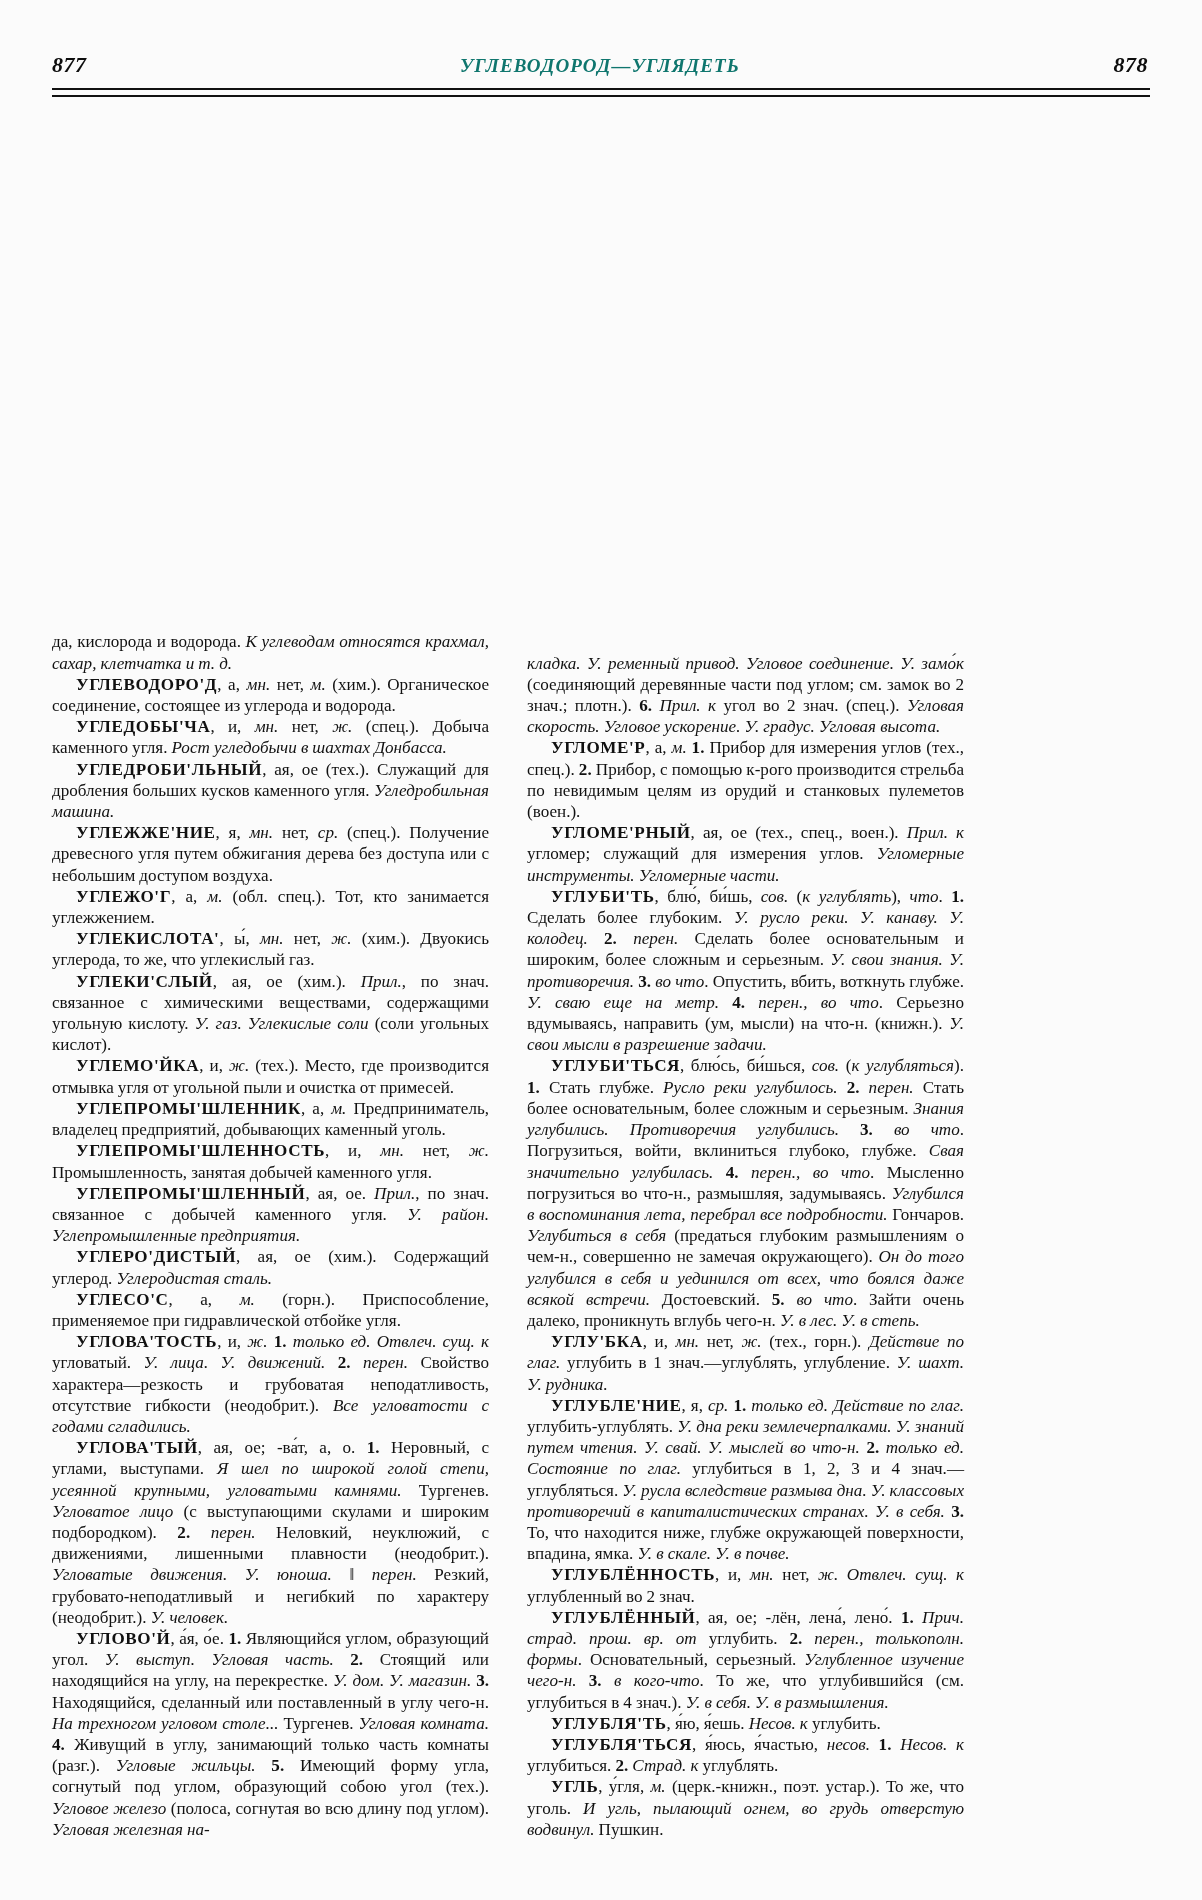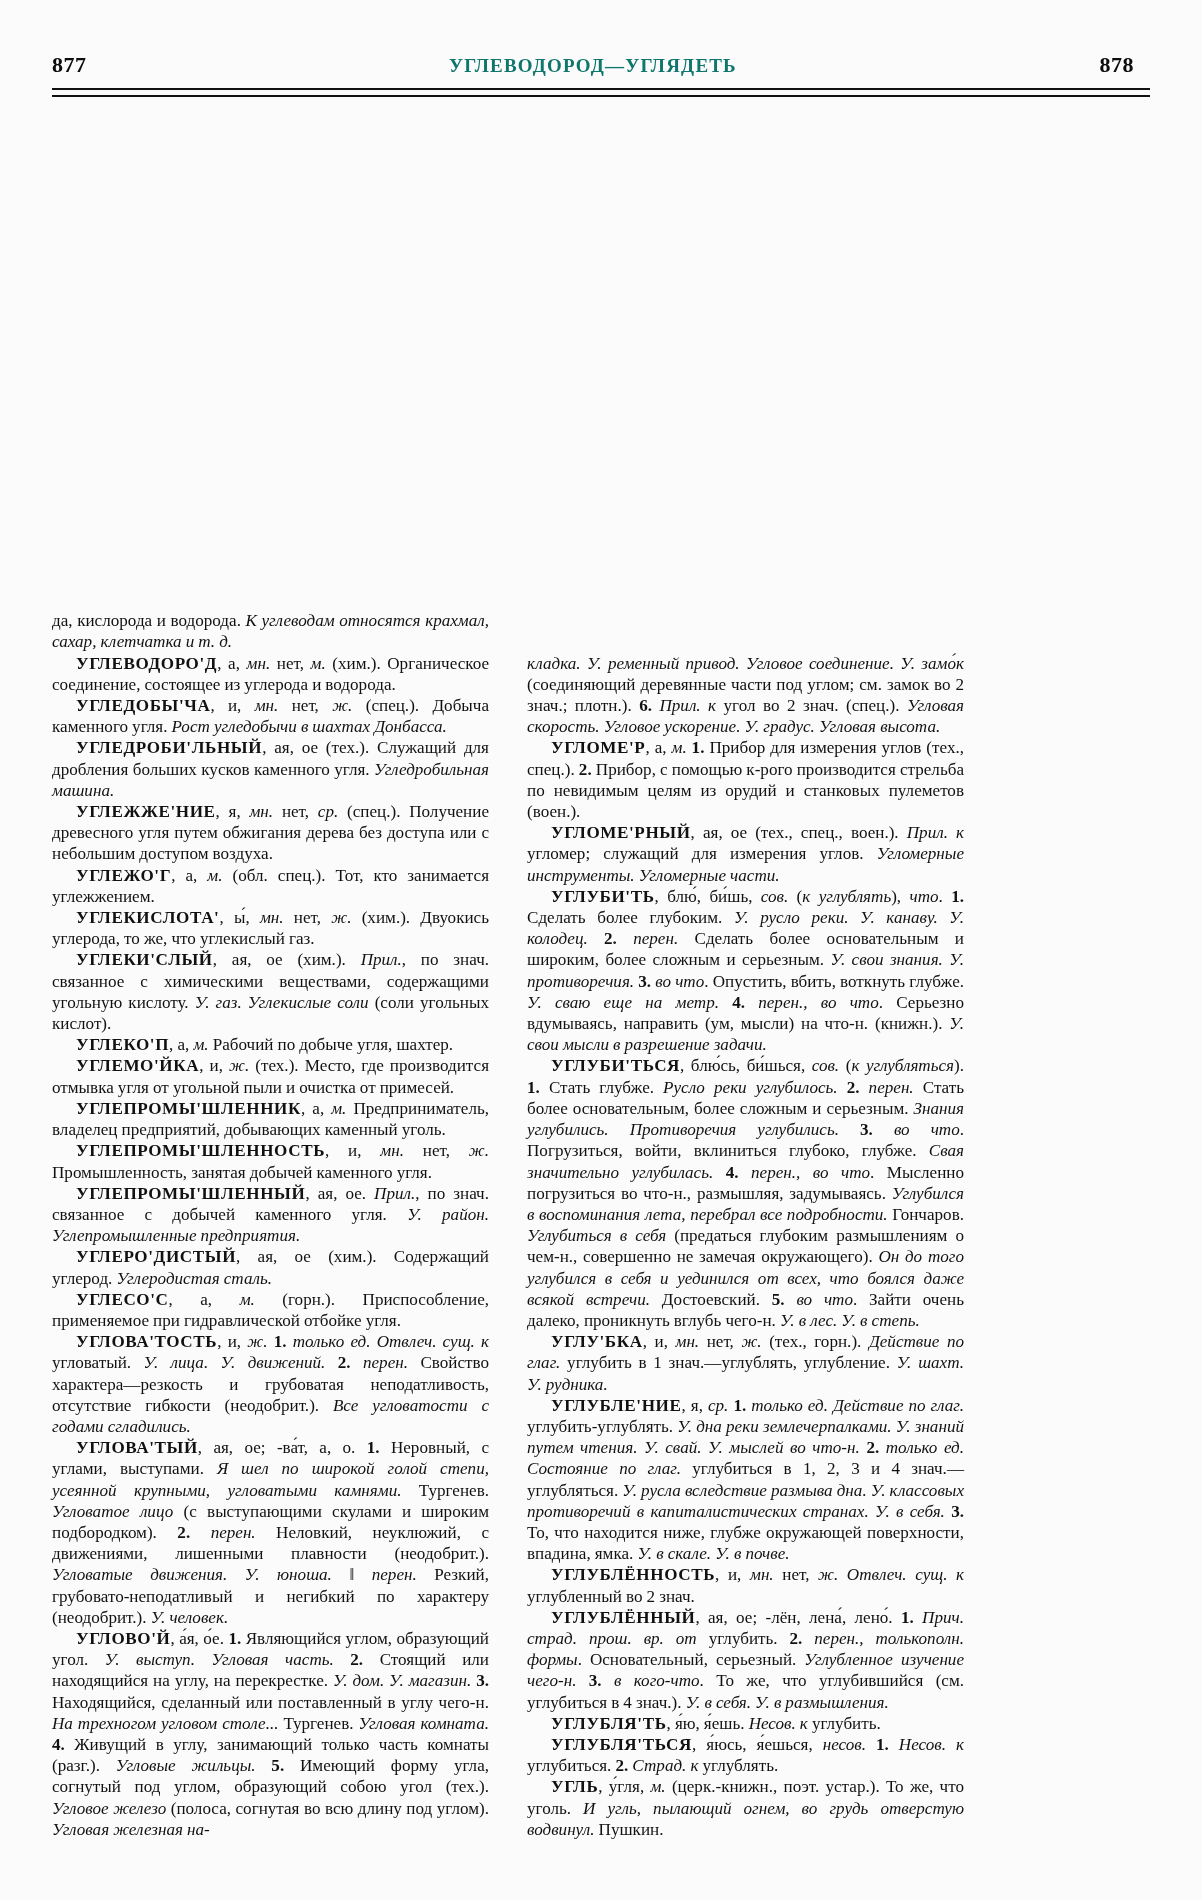--- a/index.html
+++ b/index.html
@@ -20,26 +20,27 @@
     width: 1202px;
     height: 1900px;
     background: #fbfbfb;
     box-sizing: border-box;
     padding: 0;
   }
   
   .pagehead {
     position: absolute;
     left: 52px;
-    right: 68px;
+    right: 54px;
     top: 52px;
     height: 34px;
     display: flex;
     align-items: baseline;
     justify-content: flex-end;
+    font-style: italic;
   }
   .folio {
     font-family: "Liberation Serif", serif;
     font-weight: bold;
     font-size: 22px;
     letter-spacing: 0.5px;
     color: #0d0d0d;
   }
   .runhead {
     font-family: "Liberation Serif", serif;
@@ -153,23 +154,20 @@
       </p>
 
       <p class="entry">
         <span class="hw">УГЛЕКИСЛОТА'</span><span>, ы́, </span><span class="it">мн.</span><span> нет, </span><span class="it">ж.</span><span> (хим.). </span><span>Двуокись углерода, то же, что углекислый газ.</span>
       </p>
 
       <p class="entry">
         <span class="hw">УГЛЕКИ'СЛЫЙ</span><span>, ая, ое (хим.). </span><span class="it">Прил.</span><span>, по знач. связанное с химическими веществами, содержащими угольную кислоту. </span><span class="it">У. газ. Углекислые соли</span><span> (соли угольных кислот).</span>
       </p>
 
-      <p class="entry">
-        <span class="hw">УГЛЕКО'П</span><span>, а, </span><span class="it">м.</span><span> Рабочий по добыче угля, шахтер.</span>
-      </p>
 
       <p class="entry">
         <span class="hw">УГЛЕМО'ЙКА</span><span>, и, </span><span class="it">ж.</span><span> (тех.). </span><span>Место, где производится отмывка угля от угольной пыли и очистка от примесей.</span>
       </p>
 
       <p class="entry">
         <span class="hw">УГЛЕПРОМЫ'ШЛЕННИК</span><span>, а, </span><span class="it">м.</span><span> Предприниматель, владелец предприятий, добывающих каменный уголь.</span>
       </p>
 
       <p class="entry">
@@ -241,21 +239,21 @@
 
       <p class="entry">
         <span class="hw">УГЛУБЛЁННЫЙ</span><span>, ая, ое; -лён, лена́, лено́. </span><span class="bn">1. </span><span class="it">Прич. страд. прош. вр. от</span><span> углубить. </span><span class="bn">2. </span><span class="it">перен., толькополн. формы</span><span>. Основательный, серьезный. </span><span class="it">Углубленное изучение чего-н.</span><span class="bn"> 3. </span><span class="it">в кого-что</span><span>. То же, что углубившийся (см. углубиться в 4 знач.). </span><span class="it">У. в себя. У. в размышления.</span>
       </p>
 
       <p class="entry">
         <span class="hw">УГЛУБЛЯ'ТЬ</span><span>, я́ю, я́ешь. </span><span class="it">Несов. к</span><span> углубить.</span>
       </p>
 
       <p class="entry">
-        <span class="hw">УГЛУБЛЯ'ТЬСЯ</span><span>, я́юсь, я́ешься, </span><span class="it">несов.</span><span class="bn"> 1. </span><span class="it">Несов. к</span><span> углубиться. </span><span class="bn">2. </span><span class="it">Страд. к</span><span> углублять.</span>
+        <span class="hw">УГЛУБЛЯ'ТЬСЯ</span><span>, я́юсь, я́частью, </span><span class="it">несов.</span><span class="bn"> 1. </span><span class="it">Несов. к</span><span> углубиться. </span><span class="bn">2. </span><span class="it">Страд. к</span><span> углублять.</span>
       </p>
 
       <p class="entry">
         <span class="hw">УГЛЬ</span><span>, у́гля, </span><span class="it">м.</span><span> (церк.-книжн., поэт. устар.). </span><span>То же, что уголь. </span><span class="it">И угль, пылающий огнем, во грудь отверстую водвинул.</span><span> Пушкин.</span>
       </p>
 
 
     </div>
   </div>
 </div>

